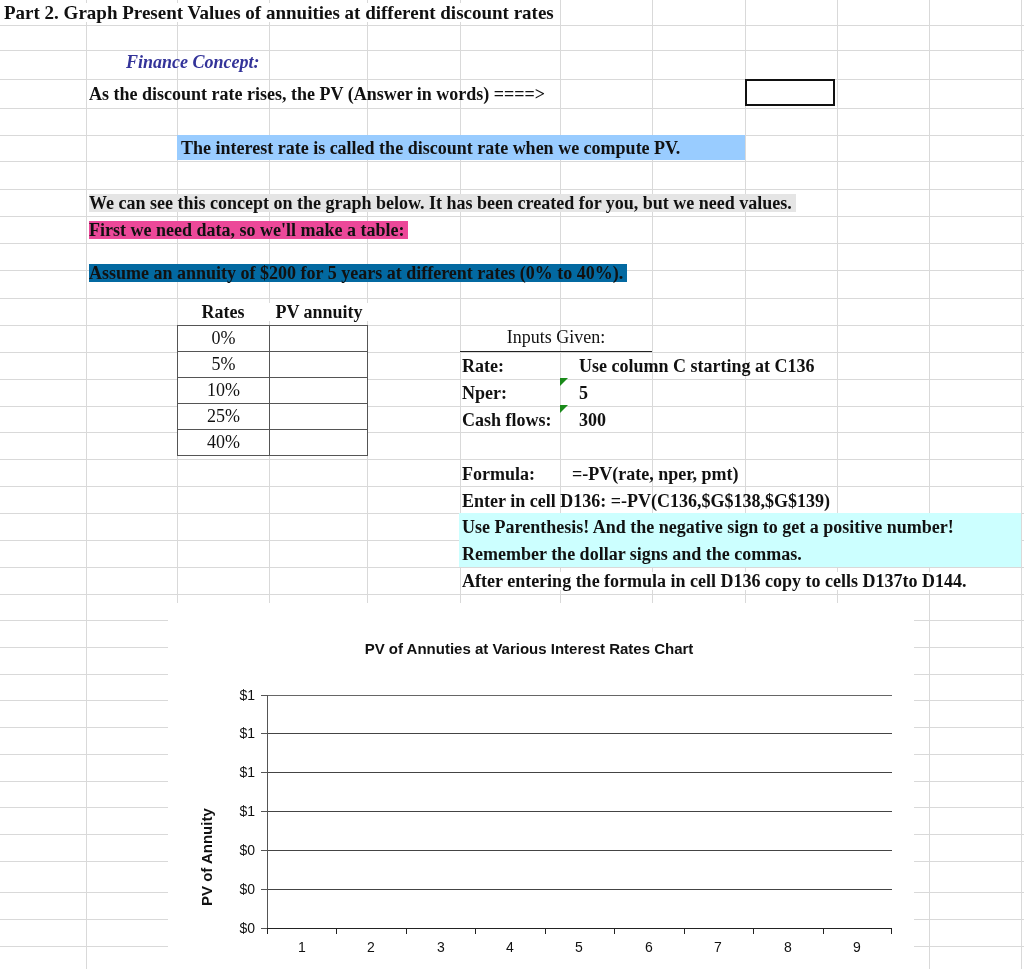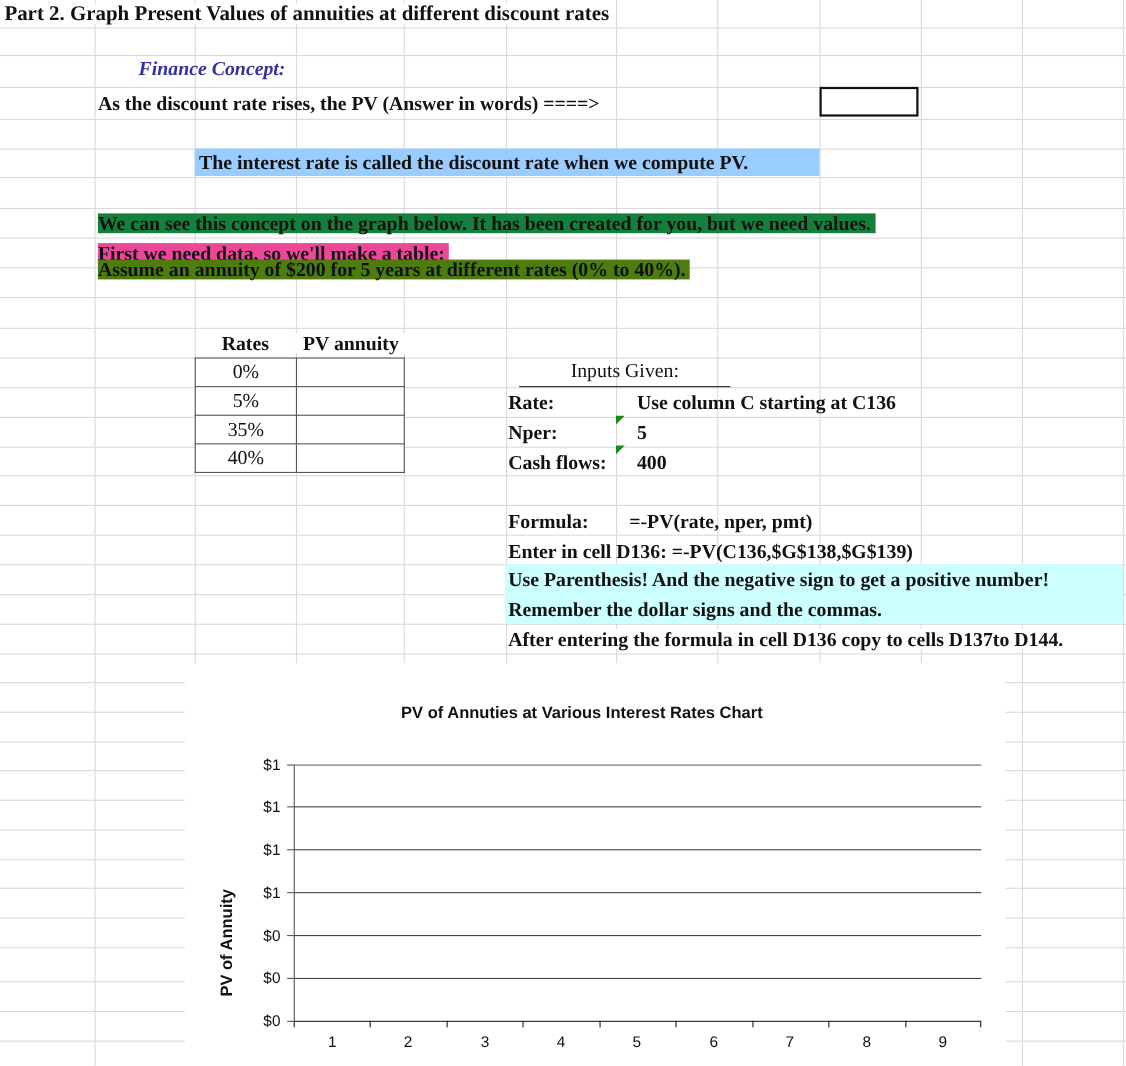--- a/index.html
+++ b/index.html
@@ -34,21 +34,21 @@
     }
     .rates-table td {
       border: 1px solid #555; height: 26px; padding: 0; font-size: 18px; text-align: center;
       box-sizing: border-box;
     }
     .rates-table td.rate { width: 92px; }
     .rates-table td.pv { width: 98px; }
     .th { font-weight: bold; font-size: 18px; }
     .inputs-head {
       position: absolute; left: 460px; top: 327px; width: 192px; text-align: center;
-      border-bottom: 1.5px solid #222; height: 24px; font-size: 18px; margin-left: 12px;
+      border-bottom: 1.5px solid #222; height: 24px; font-size: 18px;
     }
     .tri {
       position: absolute; width: 0; height: 0;
       border-top: 8px solid #1a8a1a; border-right: 8px solid transparent;
     }
     
     .chart {
       position: absolute; left: 168px; top: 603px; width: 746px; height: 366px; background: #fff;
       font-family: "Liberation Sans", "DejaVu Sans", sans-serif;
     }
@@ -126,57 +126,61 @@
 <div class="hl-blue"></div>
 <div class="hl-cyan"></div>
 
 <div class="cell title">Part 2.  Graph Present Values of annuities at different discount rates</div>
 <div class="cell finance">Finance Concept:</div>
 <div class="cell" style="left:89px;top:85px">As the discount rate rises, the PV  (Answer in words)   ====&gt;</div>
 <div class="answer-box"></div>
 
 <div class="cell" style="left:181px;top:139px"><span>The interest rate is called the </span><b>discount rate</b><span> when we compute PV.</span></div>
 
-<div class="cell" style="left:89px;top:194px;background:#15803d;padding-right:4px">We can see this concept on the graph below.  It has been created for you, but we need values.</div>
+<div class="cell" style="left:89px;top:194px;background:#e5e5e5;padding-right:4px">We can see this concept on the graph below.  It has been created for you, but we need values.</div>
 <div class="cell" style="left:89px;top:221px;background:#ec4899;padding-right:4px">First we need data, so we'll make a table:</div>
-<div class="cell" style="left:89px;top:236px;background:#4d7c0f;padding-right:4px">Assume an annuity of $200 for 5 years at different rates (0% to 40%).</div>
+<div class="cell" style="left:89px;top:264px;background:#0369a1;padding-right:4px">Assume an annuity of $200 for 5 years at different rates (0% to 40%).</div>
 
 <div class="cell th" style="left:177px;top:303px;width:92px;text-align:center">Rates</div>
 <div class="cell th" style="left:269px;top:303px;width:100px;text-align:center;background:#fff">PV annuity</div>
 
 <table class="rates-table">
   <tbody>
     <tr>
         <td class="rate">0%</td>
         <td class="pv"></td>
       </tr>
     <tr>
         <td class="rate">5%</td>
         <td class="pv"></td>
       </tr>
     <tr>
-        <td class="rate">35%</td>
+        <td class="rate">10%</td>
+        <td class="pv"></td>
+      </tr>
+    <tr>
+        <td class="rate">25%</td>
         <td class="pv"></td>
       </tr>
     <tr>
         <td class="rate">40%</td>
         <td class="pv"></td>
       </tr>
   </tbody>
 </table>
 
 <div class="inputs-head">Inputs Given:</div>
 <div class="cell" style="left:462px;top:357px">Rate:</div>
 <div class="cell" style="left:579px;top:357px">Use column C starting at C136</div>
 <div class="cell" style="left:462px;top:384px">Nper:</div>
 <div class="tri" style="left:560px;top:378px"></div>
 <div class="cell" style="left:579px;top:384px">5</div>
 <div class="cell" style="left:462px;top:411px">Cash flows:</div>
 <div class="tri" style="left:560px;top:405px"></div>
-<div class="cell" style="left:579px;top:411px">400</div>
+<div class="cell" style="left:579px;top:411px">300</div>
 
 <div class="cell" style="left:462px;top:465px;font-weight:bold">Formula:</div>
 <div class="cell" style="left:572px;top:465px;font-weight:bold">=-PV(rate, nper, pmt)</div>
 <div class="cell" style="left:462px;top:492px">Enter in cell D136:  =-PV(C136,$G$138,$G$139)</div>
 <div class="cell" style="left:462px;top:518px">Use Parenthesis! And the negative sign to get a positive number!</div>
 <div class="cell" style="left:462px;top:545px">Remember the dollar signs and the commas.</div>
 <div class="cell" style="left:462px;top:572px;background:#fff">After entering the formula in cell D136 copy to cells D137to D144.</div>
 
 <div class="chart">
   <div class="chart-title">PV of Annuties at Various Interest Rates Chart</div>

